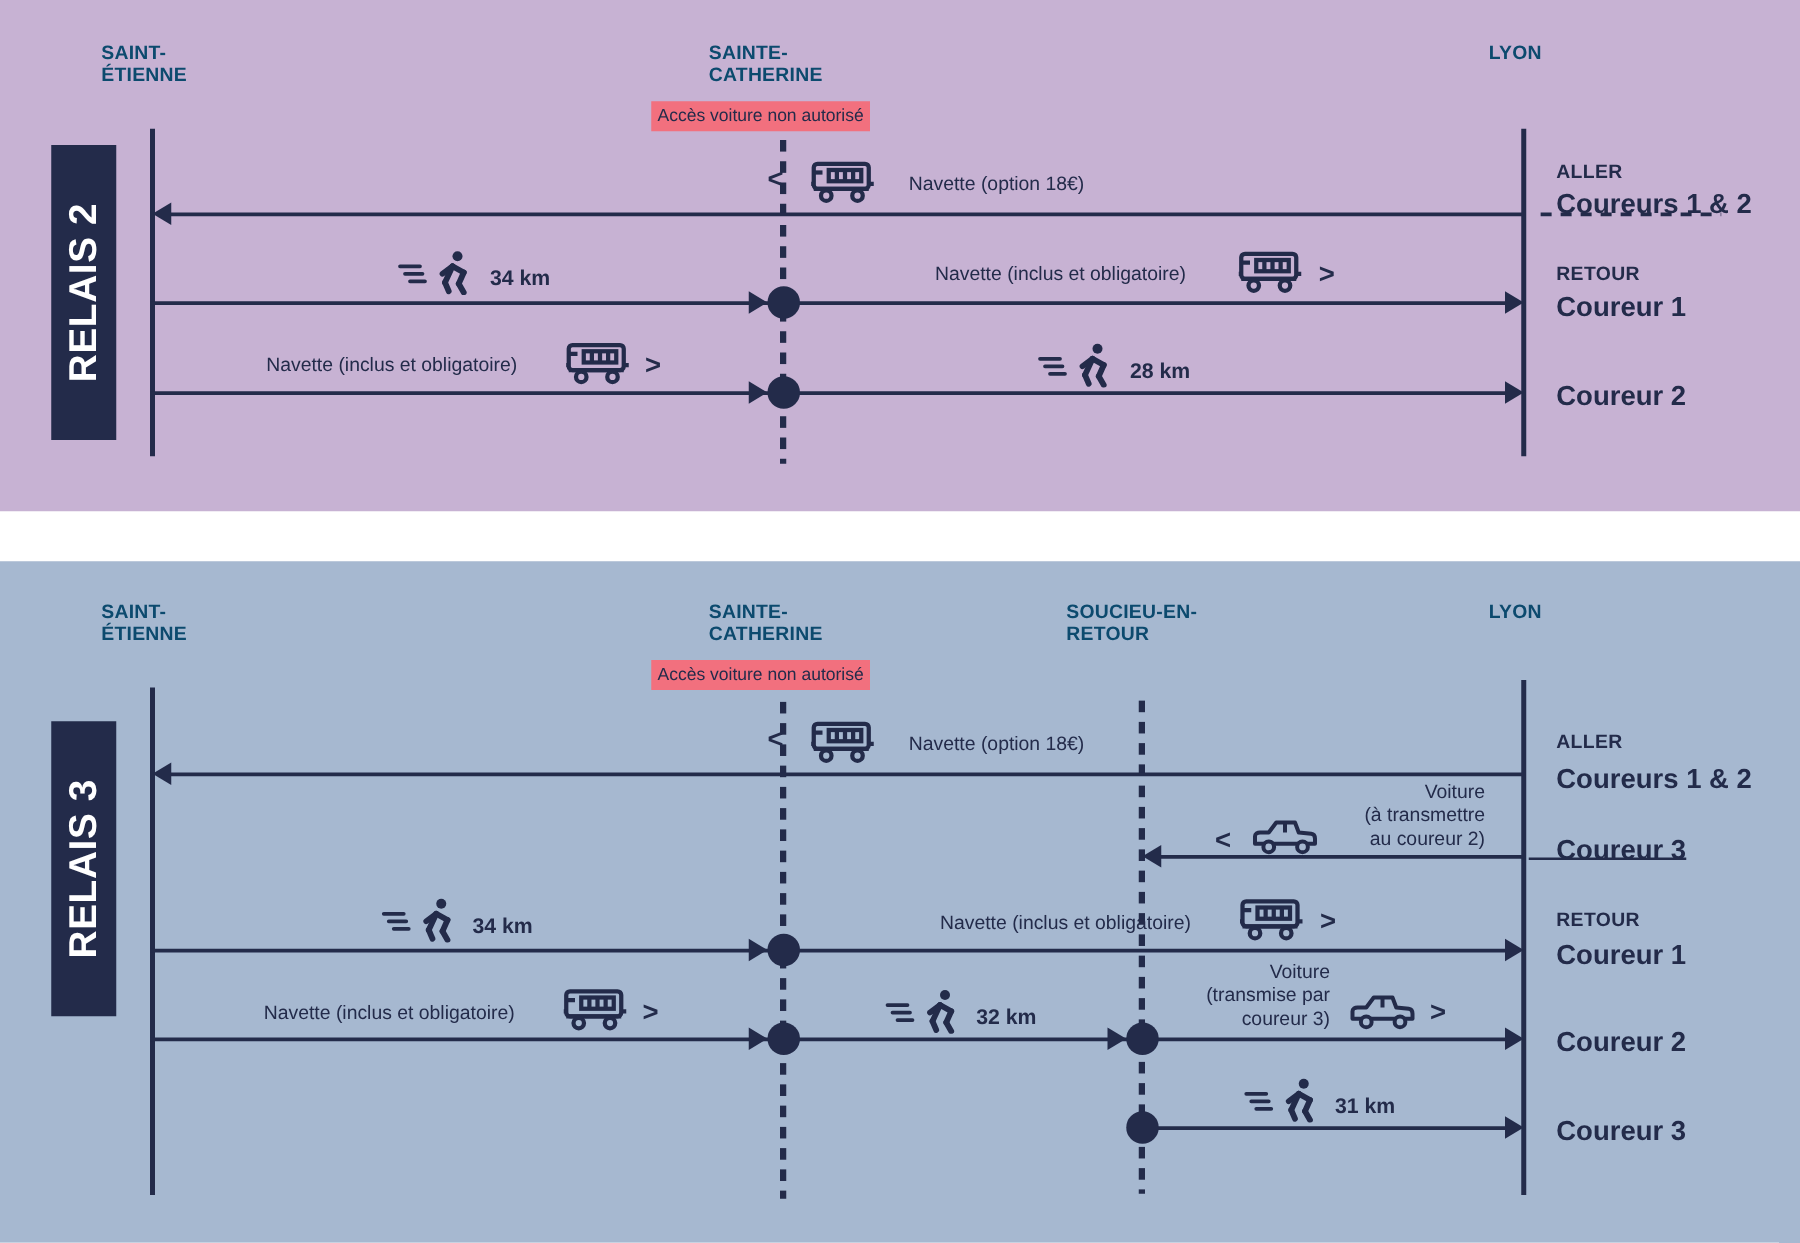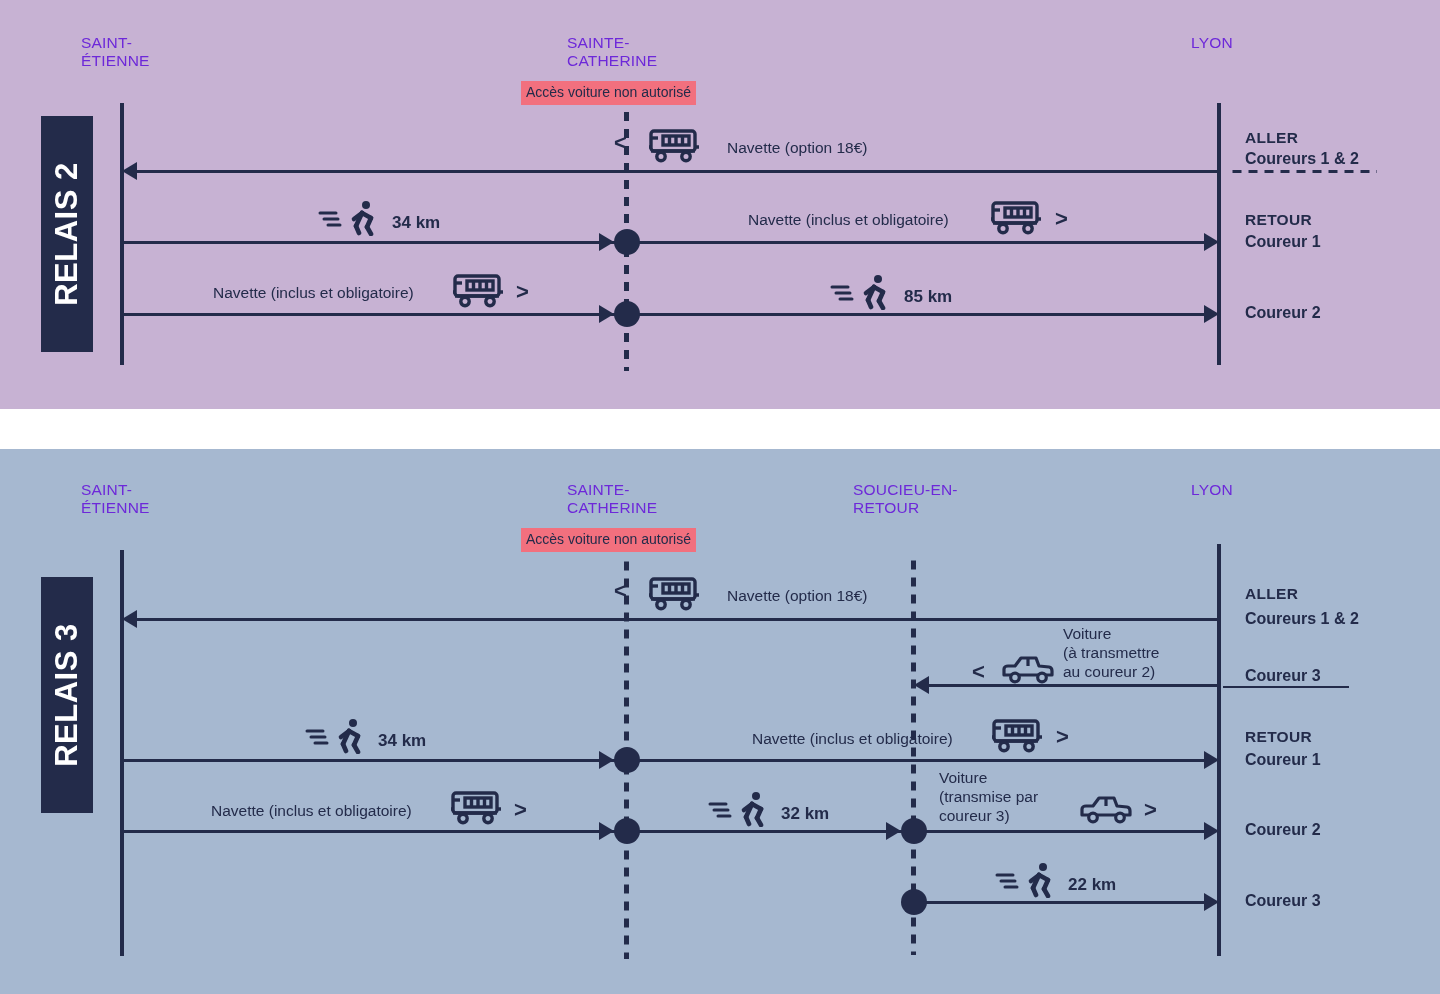--- a/index.html
+++ b/index.html
@@ -42,22 +42,22 @@
     white-space: nowrap;
     color: #ffffff;
     font-weight: bold;
     font-size: 31px;
     letter-spacing: 0.5px;
   }
 
   
   .station-label {
     position: absolute;
-    color: #6d28d9;
-    font-weight: normal;
+    color: #0c4a6e;
+    font-weight: bold;
     font-size: 15.5px;
     line-height: 18px;
     letter-spacing: 0.2px;
     white-space: pre-line;
   }
 
   .warn-badge {
     position: absolute;
     background: #F2707E;
     color: #232B4A;
@@ -126,34 +126,34 @@
   }
 
   
   .line-label {
     position: absolute;
     color: #232B4A;
     font-size: 15.5px;
     line-height: 19px;
     white-space: nowrap;
   }
-  .line-label.multi { white-space: pre-line; text-align: left; }
+  .line-label.multi { white-space: pre-line; text-align: right; }
 
   .km-label {
     position: absolute;
     color: #232B4A;
     font-size: 17px;
     font-weight: bold;
     white-space: nowrap;
   }
 
   .side-label {
     position: absolute;
     color: #232B4A;
-    font-size: 16px;
+    font-size: 22px;
     font-weight: bold;
     white-space: nowrap;
   }
   .side-label.heavy { font-size: 15.5px; letter-spacing: 0.3px; }
 
   
   .chev {
     position: absolute;
     color: #232B4A;
     font-size: 22px;
@@ -278,21 +278,21 @@
         </g>
       <g stroke="#232B4A" stroke-width="4.6" stroke-linecap="round" fill="none">
         <path d="M44 13 L36 19"></path>
           <path d="M44 13 L53 18"></path>
         <path d="M53 18 L49 27"></path>
           <path d="M49 27 L53 34"></path>
         <path d="M44 13 L38 26"></path>
           <path d="M38 26 L41 33"></path>
       </g>
     </svg>
-    <div class="km-label" style="left:904px; top:287px;">85 km</div>
+    <div class="km-label" style="left:904px; top:287px;">28 km</div>
 
     <div class="side-label" style="left:1245px; top:304px;">Coureur 2</div>
   </div>
 
   <div class="panel panel-relais3">
 
     <div class="relais-tag" style="left:41px; top:128px; width:52px; height:236px;">
       <span>RELAIS 3</span>
     </div>
 
@@ -460,18 +460,18 @@
         </g>
       <g stroke="#232B4A" stroke-width="4.6" stroke-linecap="round" fill="none">
         <path d="M44 13 L36 19"></path>
           <path d="M44 13 L53 18"></path>
         <path d="M53 18 L49 27"></path>
           <path d="M49 27 L53 34"></path>
         <path d="M44 13 L38 26"></path>
           <path d="M38 26 L41 33"></path>
       </g>
     </svg>
-    <div class="km-label" style="left:1068px; top:426px;">22 km</div>
+    <div class="km-label" style="left:1068px; top:426px;">31 km</div>
 
     <div class="side-label" style="left:1245px; top:443px;">Coureur 3</div>
   </div>
 
 </div>
 
 </body></html>

